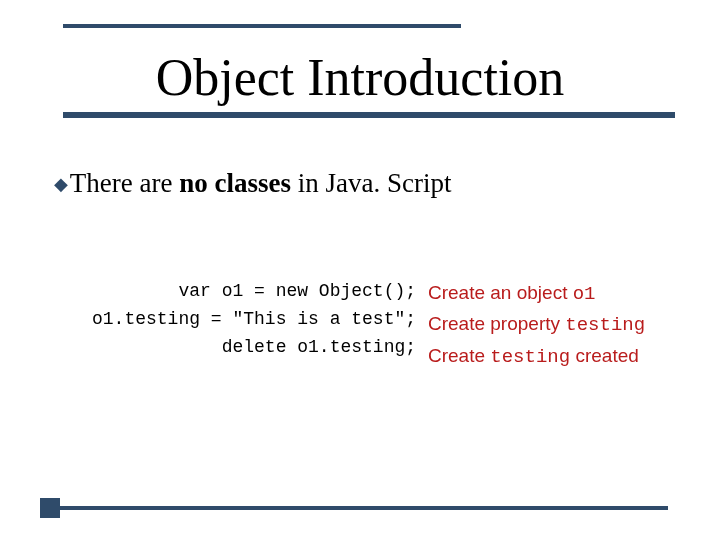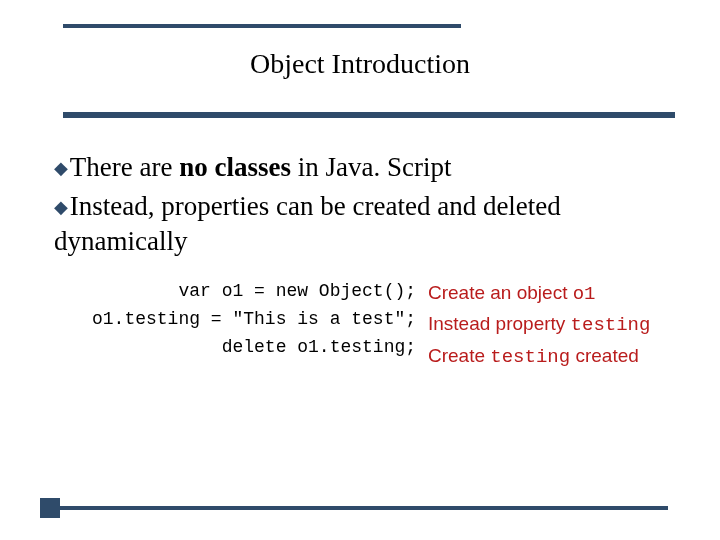--- a/index.html
+++ b/index.html
@@ -26,21 +26,21 @@
     width: 398px;
     height: 4px;
     background: #2f4b6a;
   }
   .title {
     position: absolute;
     left: 0;
     right: 0;
     top: 48px;
     text-align: center;
-    font-size: 28px;
+    font-size: 52px;
     font-weight: 400;
     color: #000;
   }
   .under-rule {
     position: absolute;
     left: 63px;
     top: 112px;
     width: 612px;
     height: 6px;
     background: #2f4b6a;
@@ -51,20 +51,21 @@
     position: absolute;
     left: 54px;
     top: 150px;
     width: 620px;
     font-size: 27px;
     line-height: 1.3;
     color: #000;
   }
   .bullet {
     margin-bottom: 4px;
+    margin-top: 16px;
   }
   .diamond {
     color: #2f4b6a;
     font-size: 18px;
     vertical-align: 2px;
     margin-right: 2px;
   }
   .bold { font-weight: 700; }
 
   
@@ -119,31 +120,28 @@
   <div class="top-rule"></div>
 
   <div class="title">Object Introduction</div>
 
   <div class="under-rule"></div>
 
   <div class="bullets">
     <div class="bullet">
       <span class="diamond">◆</span><span>There are </span><span class="bold">no classes</span><span> in Java. Script</span>
     </div>
-    <div class="bullet">
-      <span class="diamond">◆</span><span>Instead, properties can be created and deleted dynamically</span>
-    </div>
   </div>
 
   <div class="codeblock"><span>var o1 = new Object();</span>
 <span>o1.testing = "This is a test";</span>
 <span>delete o1.testing;</span></div>
 
   <div class="annot">
     <div class="line"><span>Create an object </span><span class="mono">o1</span></div>
-    <div class="line"><span>Instead property </span><span class="mono">testing</span></div>
+    <div class="line"><span>Create property </span><span class="mono">testing</span></div>
     <div class="line"><span>Create </span><span class="mono">testing</span><span> created</span></div>
   </div>
 
   <div class="corner-box"></div>
   <div class="bottom-rule"></div>
 
 </div>
 
 </body></html>

